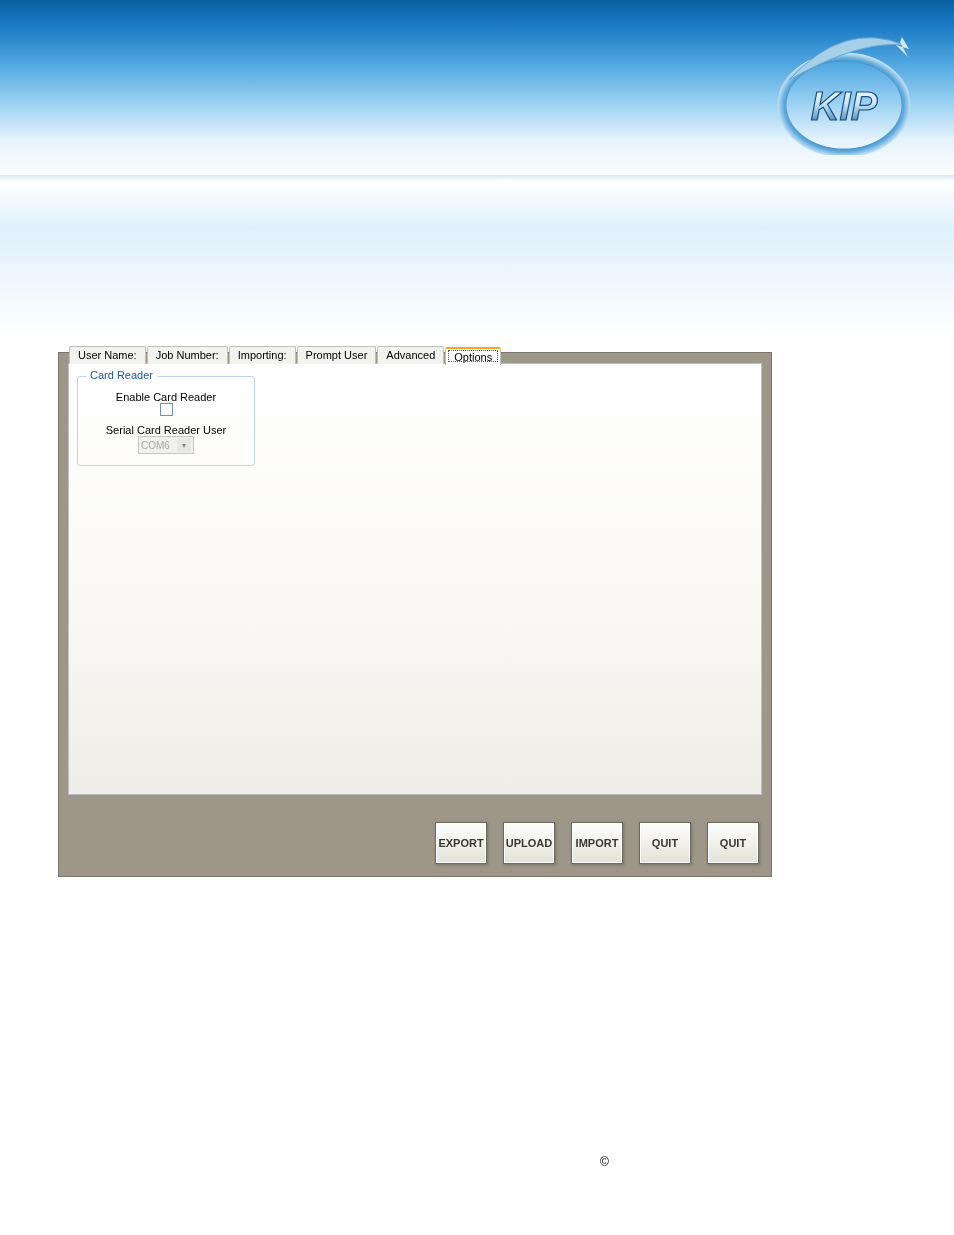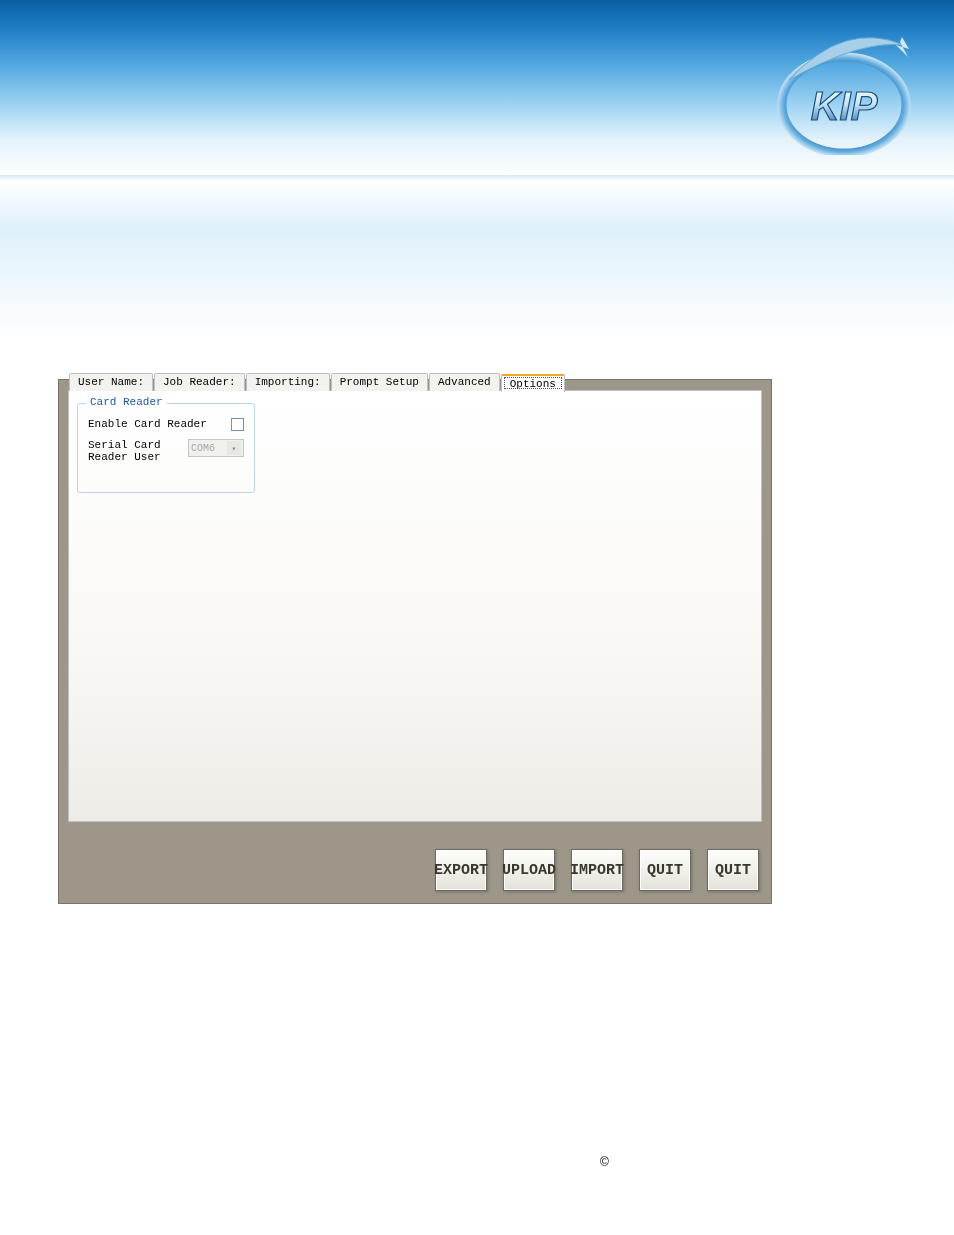--- a/index.html
+++ b/index.html
@@ -32,26 +32,25 @@
     .logo {
       position: absolute;
       right: 35px;
       top: 35px;
       width: 150px;
       height: 120px;
     }
     .app-frame {
       position: absolute;
       left: 58px;
-      top: 379px;
+      top: 352px;
       width: 714px;
       height: 525px;
       background: #9d978a;
       border: 1px solid #7b7468;
-      font-family: Liberation Mono, monospace;
     }
     .tab-area {
       position: absolute;
       left: 9px;
       top: 10px;
       right: 9px;
       height: 432px;
       background: linear-gradient(to bottom, #ffffff 0%, #f9f8f5 60%, #eeece6 100%);
       border: 1px solid #bfbfbf;
     }
@@ -106,24 +105,25 @@
       height: 90px;
     }
     .gb-ldap {
       left: 8px;
       top: 112px;
       width: 178px;
       height: 82px;
     }
     .fld-row {
       display: flex;
-      align-items: flex-start;
+      align-items: center;
       margin-bottom: 8px;
       font-size: 11px;
       color: #000;
+      flex-direction: column;
     }
     .fld-row label { flex: 1; }
     .checkbox {
       width: 13px;
       height: 13px;
       border: 1px solid #6e93bd;
       background: #fff;
     }
     .combo {
       width: 56px;
@@ -173,21 +173,21 @@
     }
     .big-btn {
       width: 52px;
       height: 42px;
       background: linear-gradient(to bottom, #fdfdfd 0%, #f0efe8 55%, #e4e2d8 100%);
       border: 1px solid #6e6a5f;
       box-shadow: inset 0 0 0 1px #fff, 1px 1px 3px rgba(0,0,0,0.25);
       display: flex;
       align-items: center;
       justify-content: center;
-      font-size: 15px;
+      font-size: 11px;
       font-weight: bold;
       color: #3a372f;
       cursor: pointer;
     }
     .copyright {
       position: absolute;
       left: 600px;
       top: 1155px;
       font-size: 12px;
       color: #000;
@@ -219,23 +219,23 @@
   </div>
 </div>
 <div class="header-stripe"></div>
 <div class="sky-fade"></div>
 
 <div class="app-frame">
 
   <div class="tab-area">
     <div class="tabs">
       <div class="tab">User Name:</div>
-      <div class="tab">Job Reader:</div>
+      <div class="tab">Job Number:</div>
       <div class="tab">Importing:</div>
-      <div class="tab">Prompt Setup</div>
+      <div class="tab">Prompt User</div>
       <div class="tab">Advanced</div>
       <div class="tab active">Options</div>
     </div>
 
     <div class="groupbox gb-cardreader">
       <div class="groupbox-legend">Card Reader</div>
       <div class="fld-row">
         <label>Enable Card Reader</label>
         <div class="checkbox"></div>
       </div>

